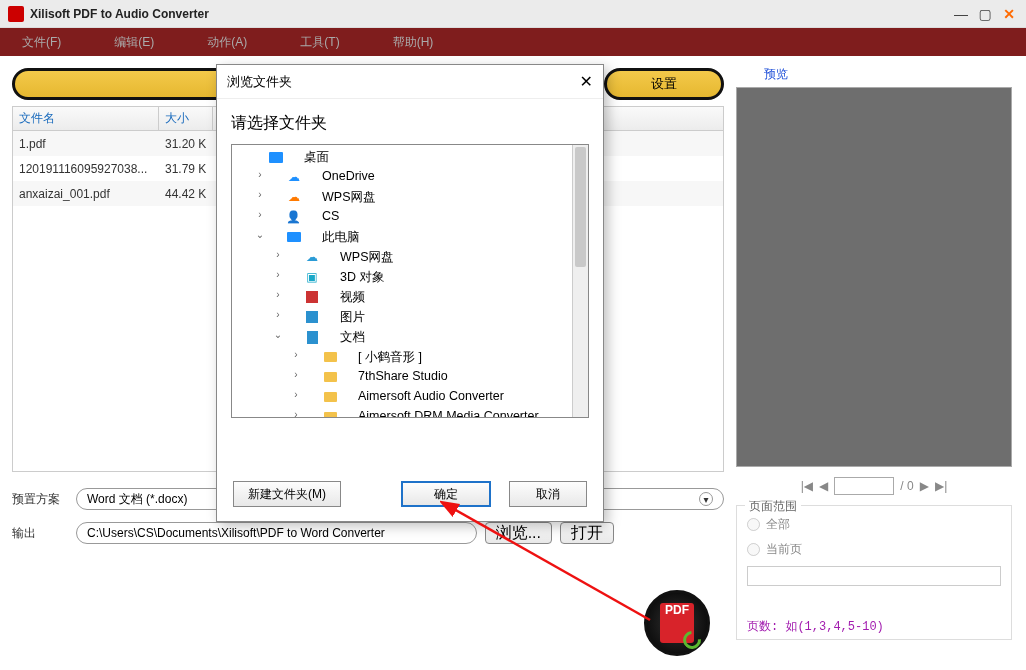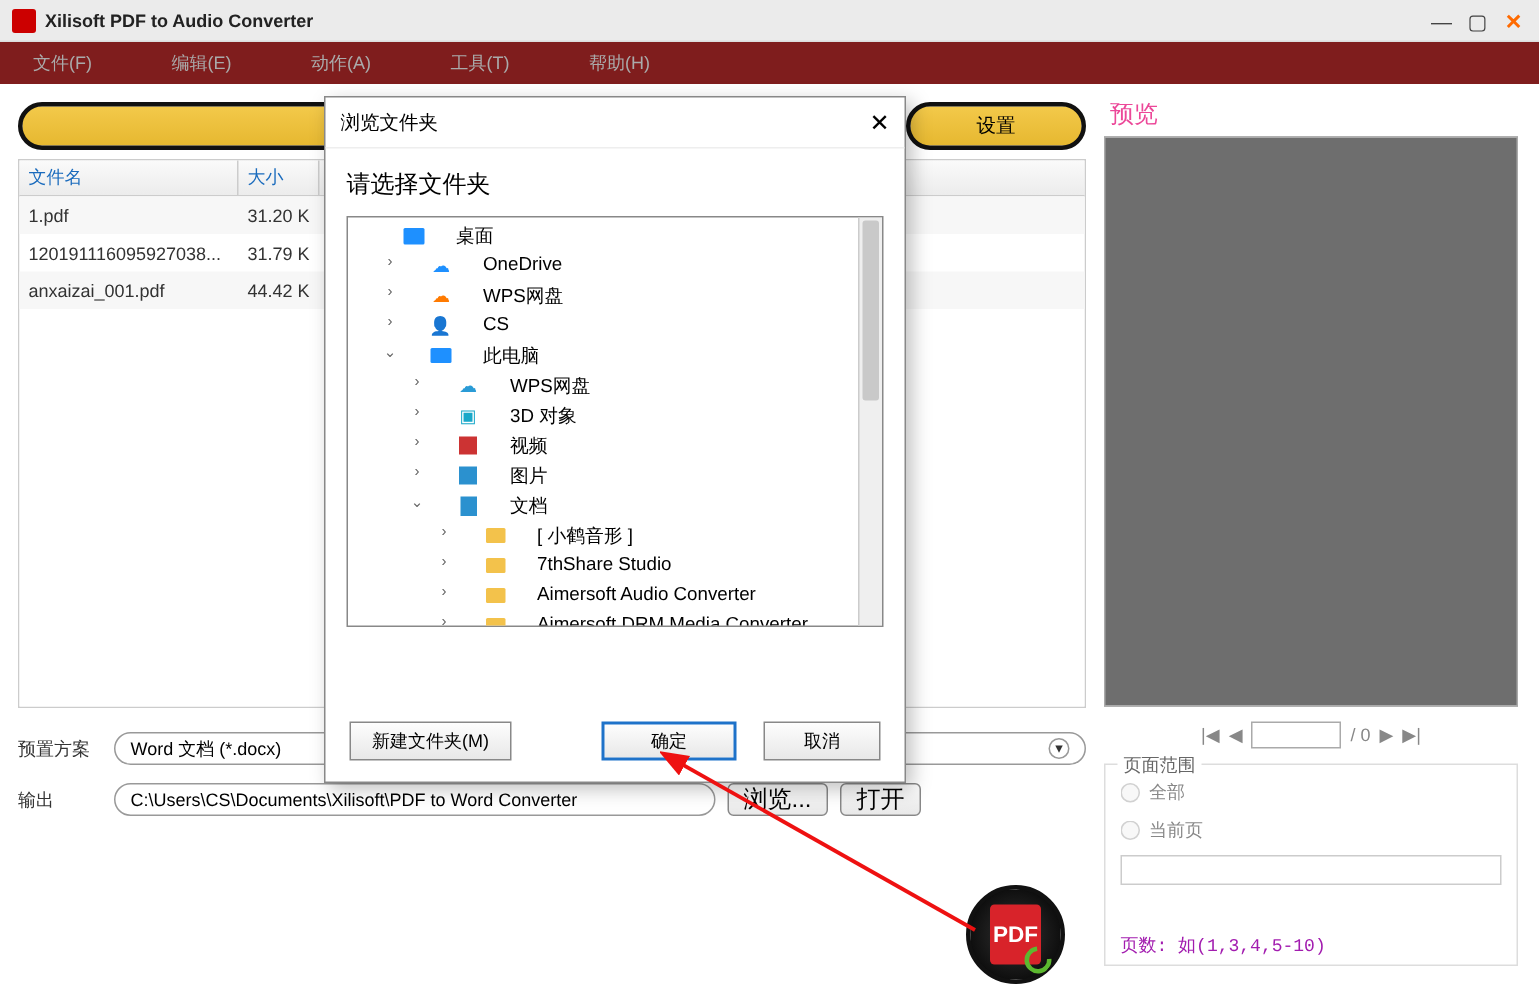--- a/index.html
+++ b/index.html
@@ -35,25 +35,25 @@
 .row .cell-size { width: 54px; padding: 0 6px; }
 
 .bottom-panel { margin-top: 16px; }
 .field-row { display: flex; align-items: center; gap: 8px; margin-bottom: 12px; }
 .field-row .label { font-size: 12px; color: #333; width: 56px; }
 .field-row .select, .field-row .path { flex: 1; height: 22px; border: 1px solid #999; border-radius: 11px; padding: 0 10px; font-size: 12px; display: flex; align-items: center; background: #fff; }
 .field-row .dropdown-caret { margin-left: auto; font-size: 10px; color: #333; border: 1px solid #999; border-radius: 50%; width: 14px; height: 14px; display: flex; align-items: center; justify-content: center; }
 .btn-small { height: 22px; padding: 0 10px; border: 1px solid #888; border-radius: 4px; background: linear-gradient(#fdfdfd,#e8e8e8); font-size: 16px; cursor: pointer; }
 
 .convert-btn { position: absolute; right: 26px; bottom: 14px; width: 66px; height: 66px; border-radius: 50%; background: radial-gradient(#333,#000); border: 3px solid #111; display: flex; align-items: center; justify-content: center; cursor: pointer; }
-.convert-btn .pdf-page { width: 34px; height: 40px; background: #d8232a; border-radius: 3px 3px 3px 3px; position: relative; display: flex; align-items: center; justify-content: center; color: #fff; font-size: 15px; font-weight: bold; }
+.convert-btn .pdf-page { width: 34px; height: 40px; background: #d8232a; border-radius: 3px 3px 3px 3px; position: relative; display: flex; justify-content: center; color: #fff; font-size: 12px; font-weight: bold; }
 .convert-btn .arrow { position: absolute; bottom: 4px; right: 6px; width: 18px; height: 18px; border: 3px solid #5cb82f; border-radius: 50%; border-top-color: transparent; transform: rotate(40deg); }
 
 .side { width: 290px; padding: 10px 14px 14px 0; display: flex; flex-direction: column; }
-.preview-label { font-size: 16px; color: #ec4899; margin-bottom: 4px; padding-left: 4px; }
+.preview-label { font-size: 12px; color: #1d4ed8; margin-bottom: 4px; padding-left: 4px; margin-left: 24px; }
 .preview-area { flex: 0 0 380px; background: #6e6e6e; border: 1px solid #aaa; }
 .pager { display: flex; align-items: center; justify-content: center; gap: 6px; margin: 10px 0; color: #888; font-size: 12px; }
 .pager .pg-btn { cursor: pointer; }
 .pager .pg-input { width: 60px; height: 18px; border: 1px solid #aaa; }
 .page-range { border: 1px solid #ddd; padding: 10px 10px 4px; position: relative; font-size: 12px; color: #888; }
 .page-range .legend { position: absolute; top: -8px; left: 8px; background: #fff; padding: 0 4px; color: #666; }
 .page-range label { display: flex; align-items: center; gap: 6px; margin-bottom: 8px; }
 .page-range input[type=text] { width: 100%; height: 20px; border: 1px solid #ccc; margin-bottom: 10px; }
 .pages-hint { font-size: 12px; color: #a21caf; margin-top: 22px; font-family: Liberation Mono, monospace; }
 

